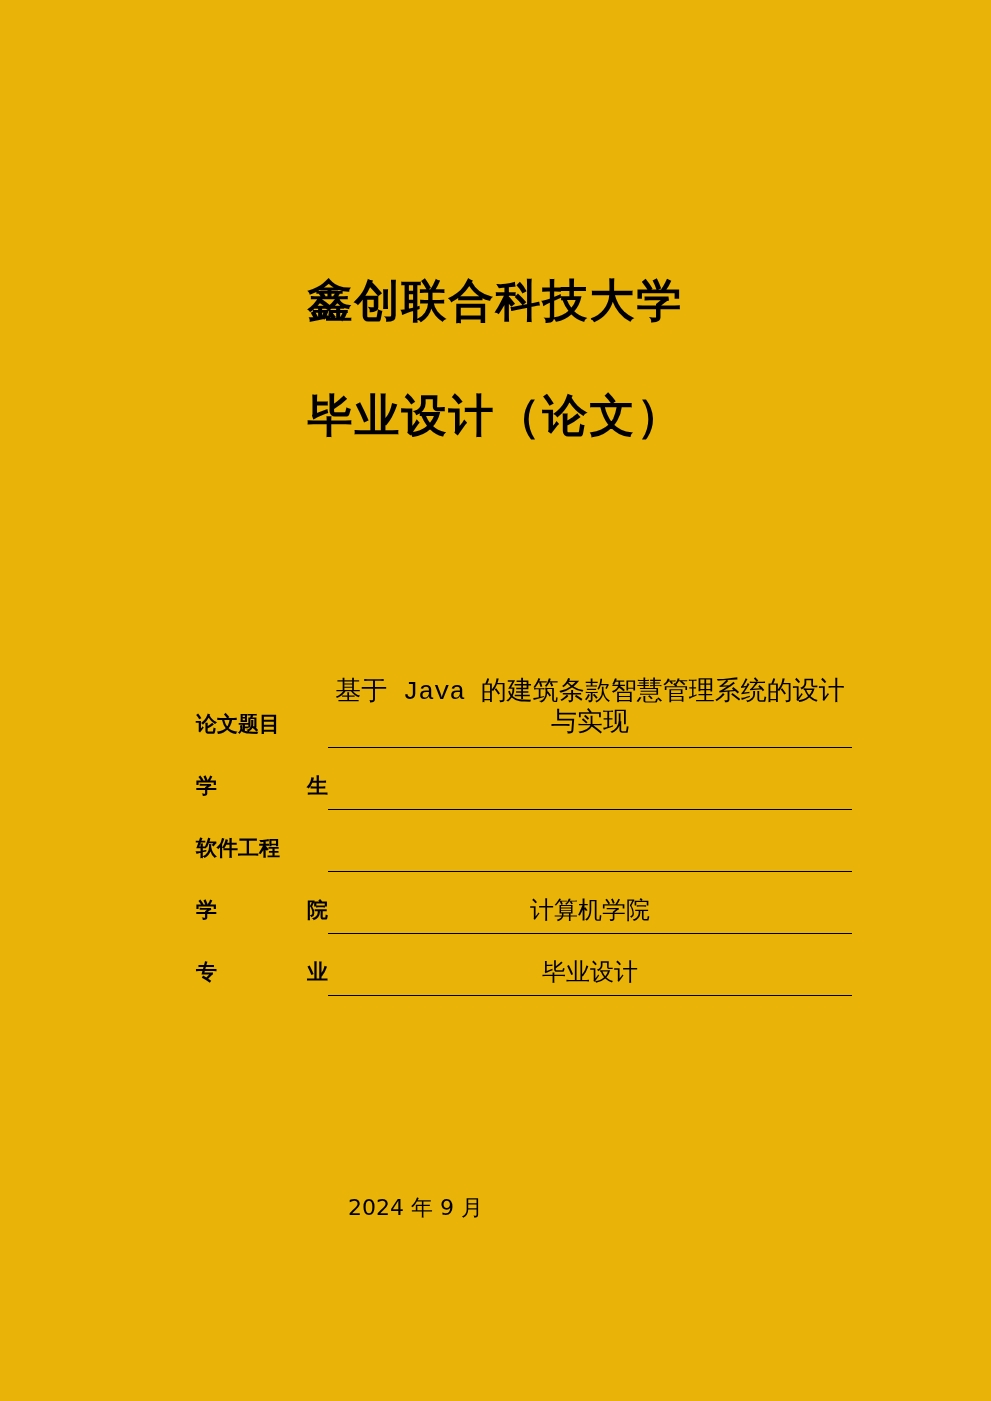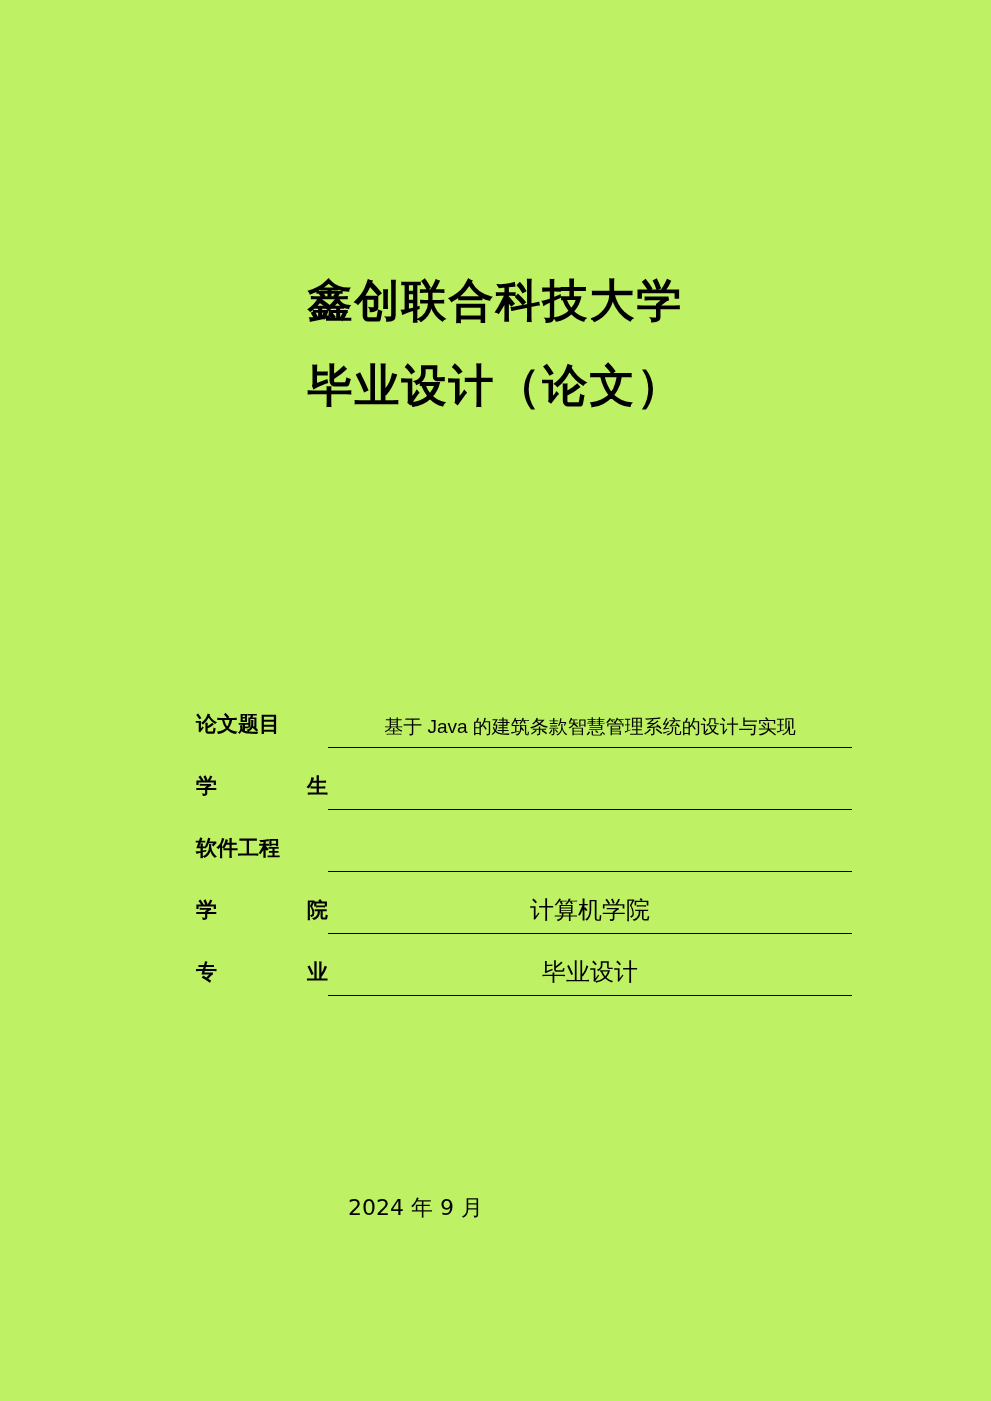--- a/index.html
+++ b/index.html
@@ -9,40 +9,40 @@
   }
   body {
     font-family: "Liberation Serif", serif;
     color: #000000;
   }
   .page {
     position: relative;
     width: 991px;
     height: 1401px;
     margin: 0 auto;
-    background: #bef264;
+    background: #eab308;
     overflow: hidden;
   }
   .title-block {
     position: absolute;
     top: 278px;
     left: 0;
     width: 991px;
     text-align: center;
   }
   .title-line {
     font-family: "DejaVu Sans", sans-serif;
     font-weight: bold;
     font-size: 45px;
     letter-spacing: 2px;
     line-height: 1.0;
     color: #000000;
   }
   .title-line.second {
-    margin-top: 40px;
+    margin-top: 70px;
   }
   .info-table {
     position: absolute;
     top: 686px;
     left: 160px;
     width: 692px;
   }
   .info-row {
     display: flex;
     align-items: flex-end;
@@ -72,22 +72,22 @@
     border-bottom: 1.3px solid #000000;
     text-align: center;
     font-family: "DejaVu Sans", sans-serif;
     font-size: 24px;
     padding-bottom: 8px;
     min-height: 30px;
     box-sizing: border-box;
     line-height: 1.2;
   }
   .info-value.serif-mix {
-    font-family: Liberation Sans, sans-serif;
-    font-size: 19px;
+    font-family: Liberation Mono, monospace;
+    font-size: 26px;
   }
   .info-value.empty {
     font-size: 19px;
   }
   .date-block {
     position: absolute;
     top: 1193px;
     left: 0;
     width: 831px;
     text-align: center;

